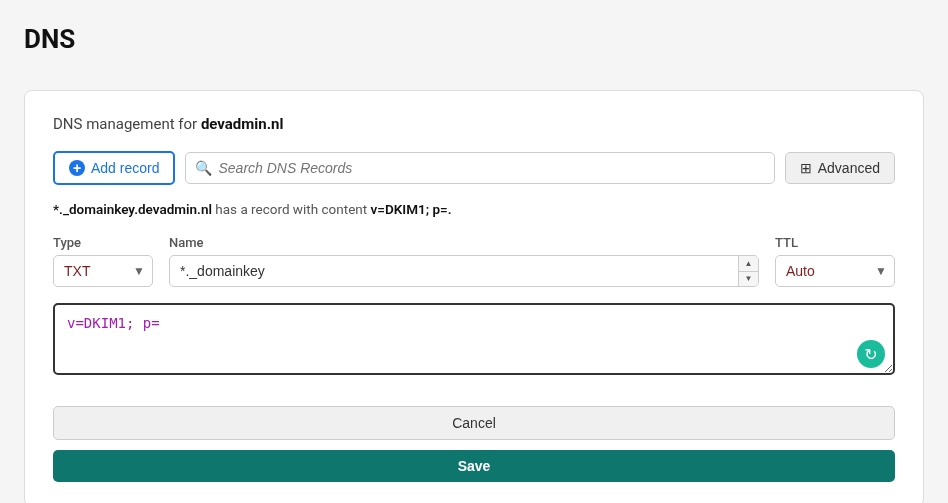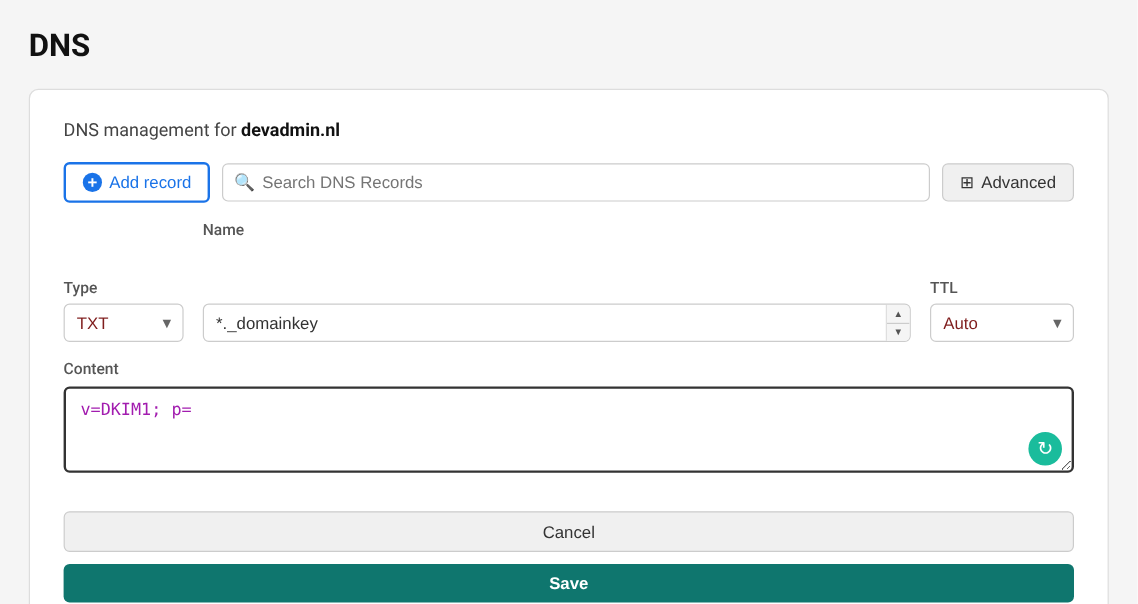--- a/index.html
+++ b/index.html
@@ -6,21 +6,21 @@
     body {
       font-family: -apple-system, BlinkMacSystemFont, 'Segoe UI', Roboto, sans-serif;
       background: #f5f5f5;
       padding: 24px;
       font-size: 14px;
       color: #333;
     }
     .page-title {
       font-size: 26px;
       font-weight: 700;
-      margin-bottom: 20px;
+      margin-bottom: 36px;
       color: #111;
     }
     .card {
       background: #fff;
       border-radius: 8px;
       border: 1px solid #ddd;
       padding: 24px 28px;
       max-width: 900px;
     }
     .card-header {
@@ -78,20 +78,21 @@
       font-size: 14px;
     }
     .search-input {
       width: 100%;
       padding: 7px 12px 7px 32px;
       border: 1px solid #ccc;
       border-radius: 5px;
       font-size: 14px;
       color: #15803d;
       outline: none;
+      font-style: italic;
     }
     .btn-advanced {
       display: flex;
       align-items: center;
       gap: 6px;
       background: #f0f0f0;
       border: 1px solid #ccc;
       color: #333;
       border-radius: 5px;
       padding: 7px 14px;
@@ -147,21 +148,20 @@
     .chevron-icon {
       position: absolute;
       right: 8px;
       pointer-events: none;
       color: #666;
       font-size: 12px;
     }
     .name-input-wrapper {
       position: relative;
       display: flex;
-      margin-top: 48px;
     }
     .name-text-input {
       width: 100%;
       border: 1px solid #ccc;
       border-radius: 5px;
       padding: 7px 24px 7px 10px;
       font-size: 14px;
       color: #333;
     }
     .spinner-btns {
@@ -274,20 +274,23 @@
     <div class="search-box">
       <span class="search-icon-wrap">🔍</span>
       <input class="search-input" type="text" placeholder="Search DNS Records" style="">
     </div>
     <button class="btn-advanced">
       <span>⊞</span>
       <span>Advanced</span>
     </button>
   </div>
 
+  <p class="info-bar">
+    <strong>*._domainkey.devadmin.nl</strong><span> has a record with content </span><strong>v=DKIM1; p=.</strong>
+  </p>
 
   <div class="form-row">
     <div class="form-group type">
       <label>Type</label>
       <div class="select-wrapper">
         <select class="select-input">
           <option>TXT</option>
           <option>A</option>
           <option>AAAA</option>
           <option>CNAME</option>
@@ -322,21 +325,20 @@
           <option>3600</option>
           <option>7200</option>
           <option>86400</option>
         </select>
         <span class="chevron-icon">▼</span>
       </div>
     </div>
   </div>
 
   <div class="content-section">
-    <p class="content-label">Content</p>
     <div class="textarea-wrapper">
       <textarea class="content-textarea" rows="3" style="">v=DKIM1; p=</textarea>
       <button class="refresh-icon-btn">
         <span>↻</span>
       </button>
     </div>
   </div>
 
   <div class="footer-actions">
     <button class="btn-cancel">Cancel</button>

